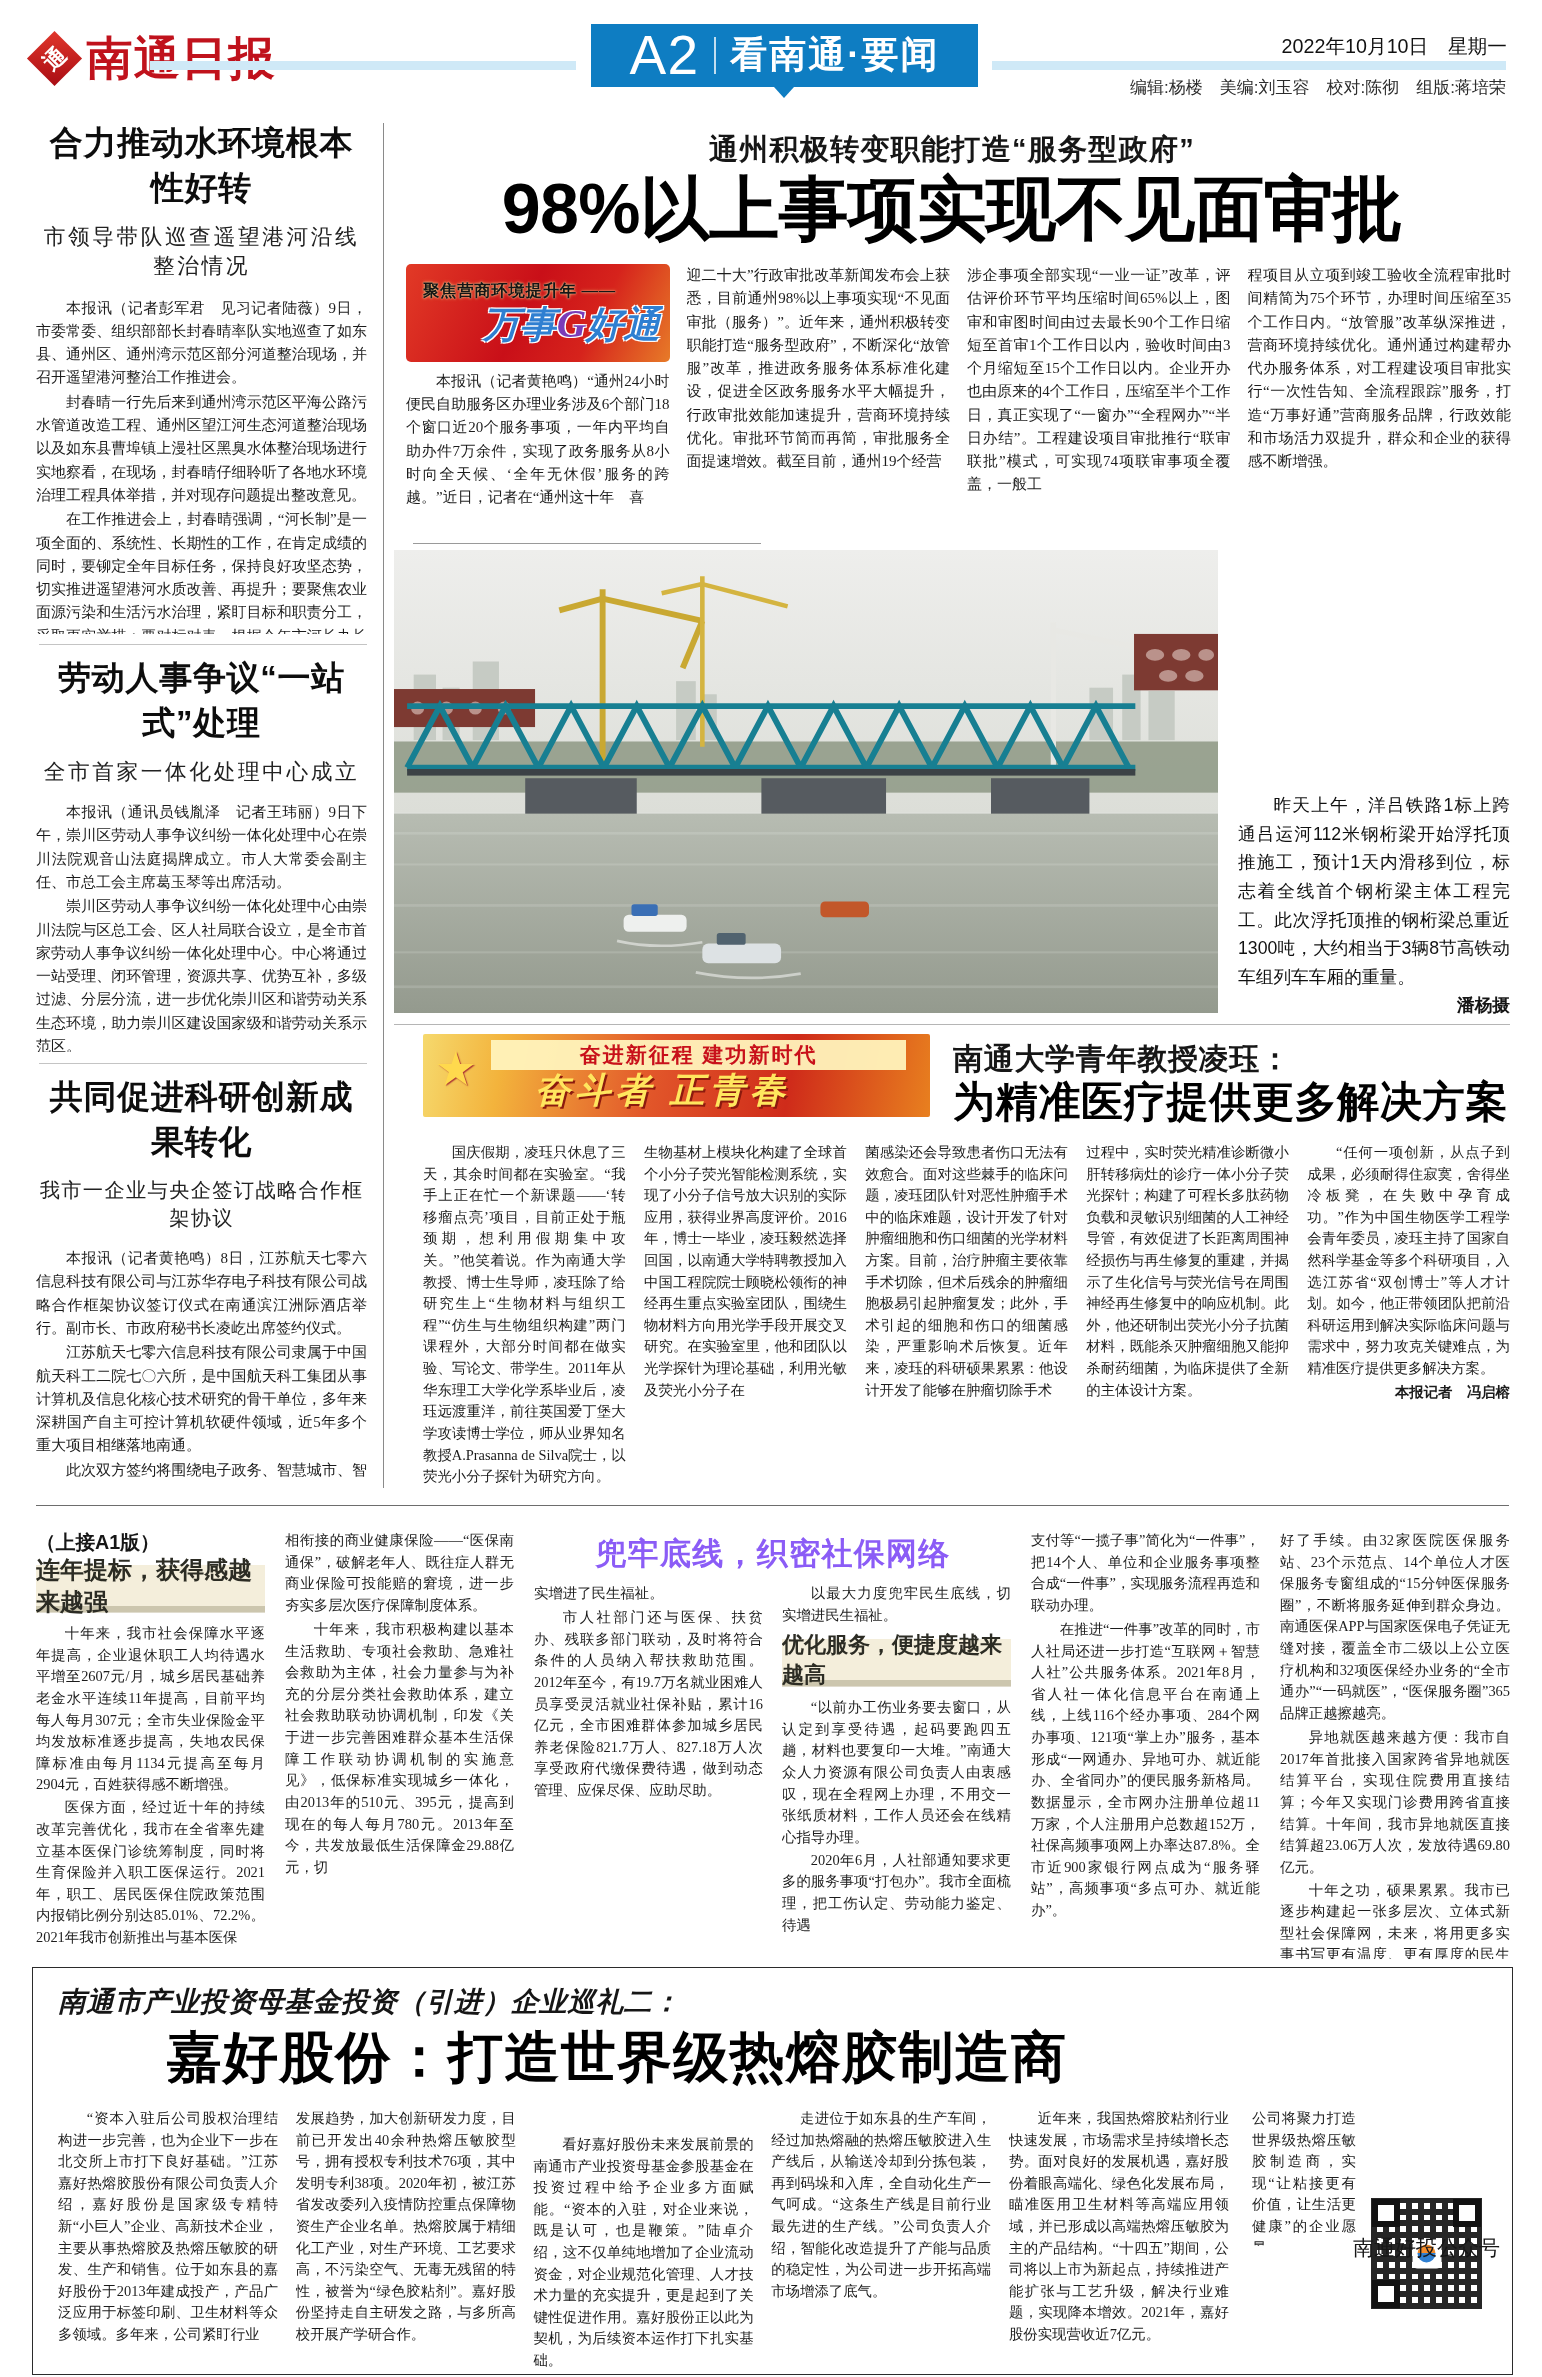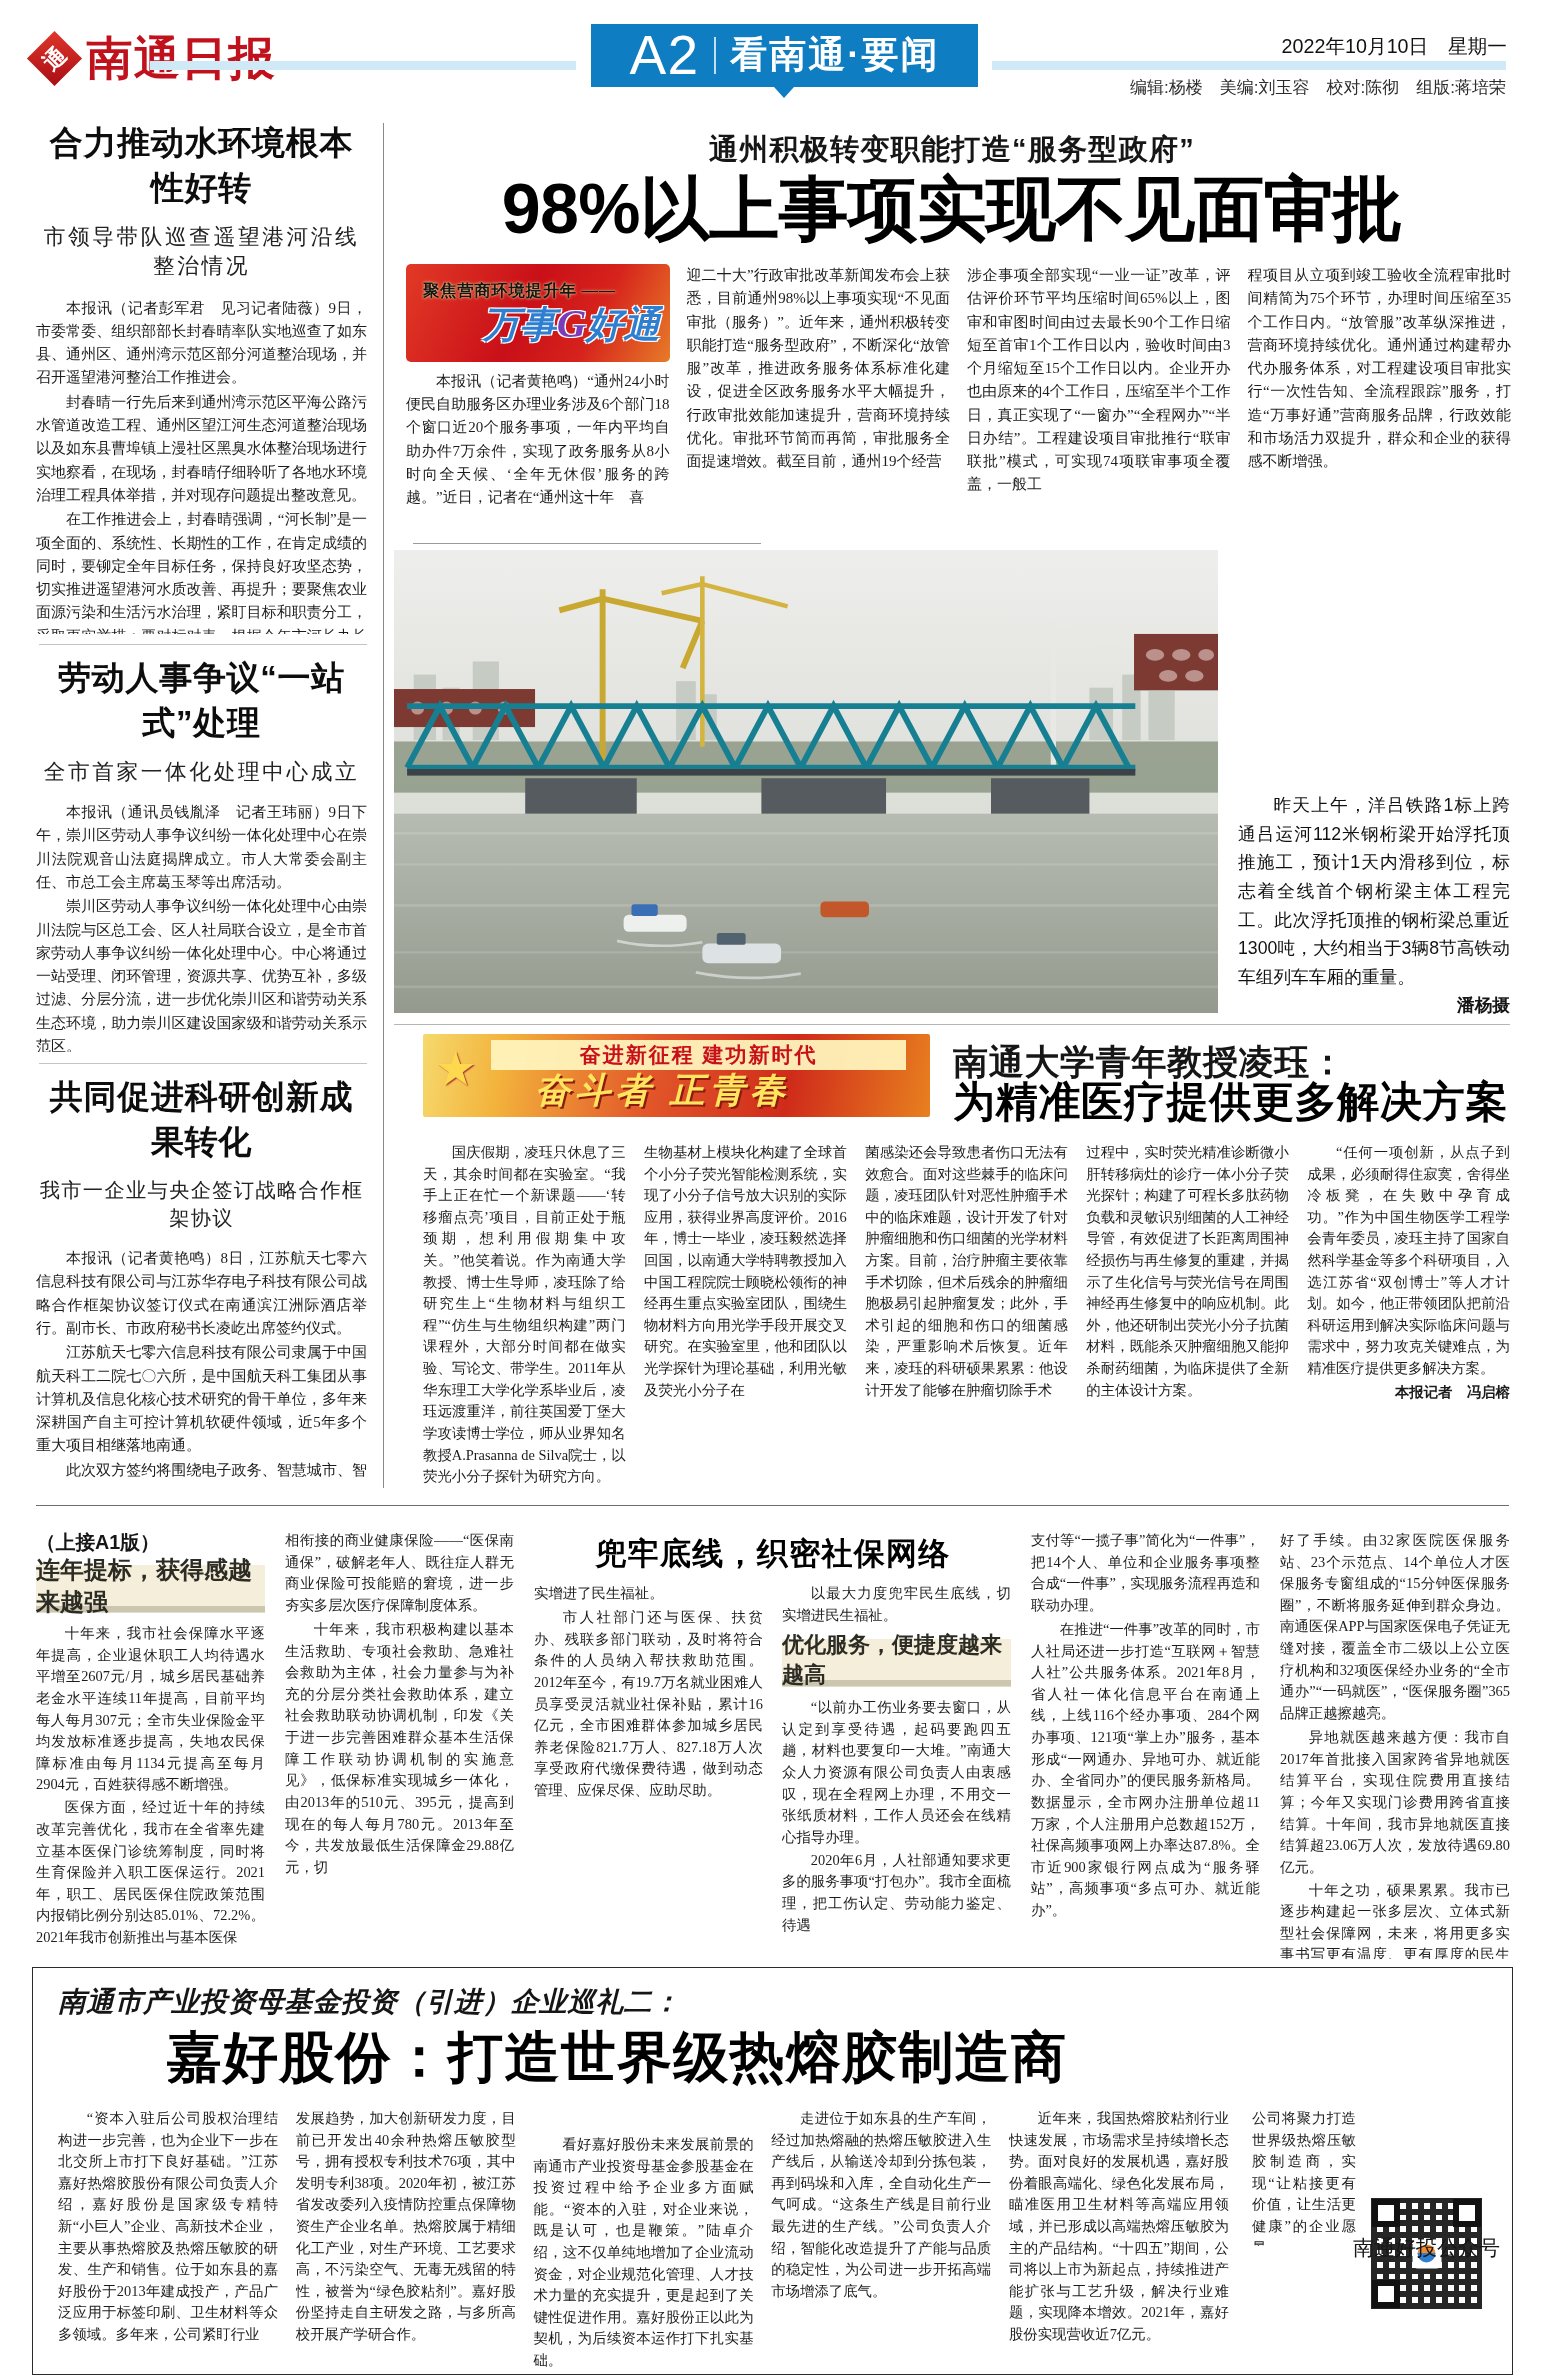--- a/index.html
+++ b/index.html
@@ -44,27 +44,27 @@
   .credit{font-weight:700;text-align:right;font-size:17.7px;margin-top:1.3px;}
   
   .youth-banner{position:relative;overflow:hidden;border-radius:2px;
      background:linear-gradient(100deg,#f6d96d 0%,#f3b33c 16%,#e2572a 45%,#cf2b1a 72%,#e8801f 100%);}
   .youth-band{position:absolute;top:6px;left:68px;right:23.6px;height:30px;background:rgba(255,243,188,.95);
      display:flex;align-items:center;justify-content:center;}
   .youth-band span{color:#c8101a;font-weight:900;font-size:21px;letter-spacing:2px;font-family:"Liberation Sans","DejaVu Sans",sans-serif;}
   .youth-script{position:absolute;left:112px;bottom:2.6px;font-size:35px;font-weight:900;font-style:italic;color:#ffe65e;
      letter-spacing:5.2px;text-shadow:2px 2px 0 #8c1a0e;}
   .youth-star{position:absolute;left:11.8px;top:6.6px;font-size:47px;color:#ffd94d;text-shadow:1.3px 1.3px 1.3px #a33;}
-  .youth-kicker{font-weight:900;font-size:35px;letter-spacing:0.7px;}
+  .youth-kicker{font-weight:900;font-size:30px;letter-spacing:0.7px;}
   .youth-headline{font-weight:900;font-size:42px;letter-spacing:0.7px;color:#000;}
   
   .beige-box{background:#f4eedb;box-shadow:0 6.6px 0 #ccc6ae;display:flex;align-items:center;justify-content:center;
      height:41px;margin-bottom:17px;}
   .beige-box span{font-weight:900;font-size:24px;color:#2c2c24;font-family:"Liberation Sans","DejaVu Sans",sans-serif;}
-  .social-title{font-weight:900;font-size:31px;text-align:center;letter-spacing:1.3px;color:#000000;}
+  .social-title{font-weight:900;font-size:31px;text-align:center;letter-spacing:1.3px;color:#8b5cf6;}
   .continued{font-weight:700;font-size:19.7px;margin-bottom:9.2px;}
   
   .jiahao-box{border:1.3px solid #2b2b2b;}
   .jiahao-kicker{font-weight:900;font-size:27.6px;letter-spacing:0.7px;font-style:italic;}
   .jiahao-headline{font-weight:900;font-size:55px;text-align:center;letter-spacing:1.3px;color:#000;
      font-family:"Liberation Serif","DejaVu Serif",serif;}
   
   .qr{position:relative;background:#fff;border:5.2px solid #fff;box-sizing:border-box;}
   .qr-grid{position:absolute;inset:0;opacity:.92;
      background-image:repeating-linear-gradient(0deg,#141414 0 5.9px,transparent 5.9px 11.8px),

